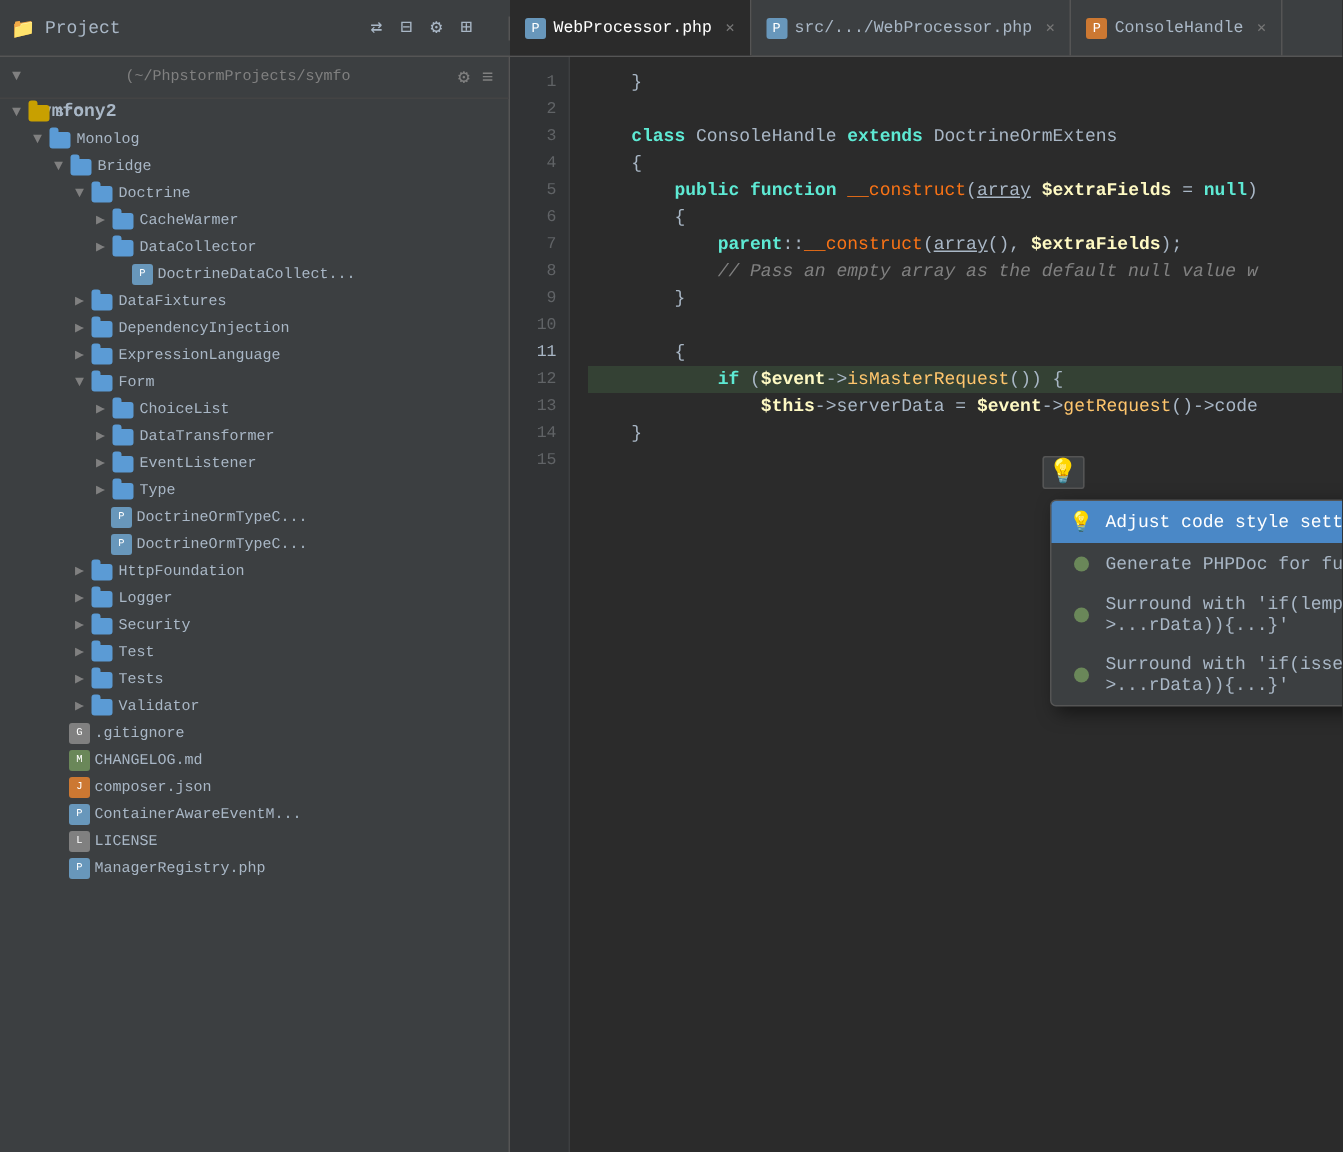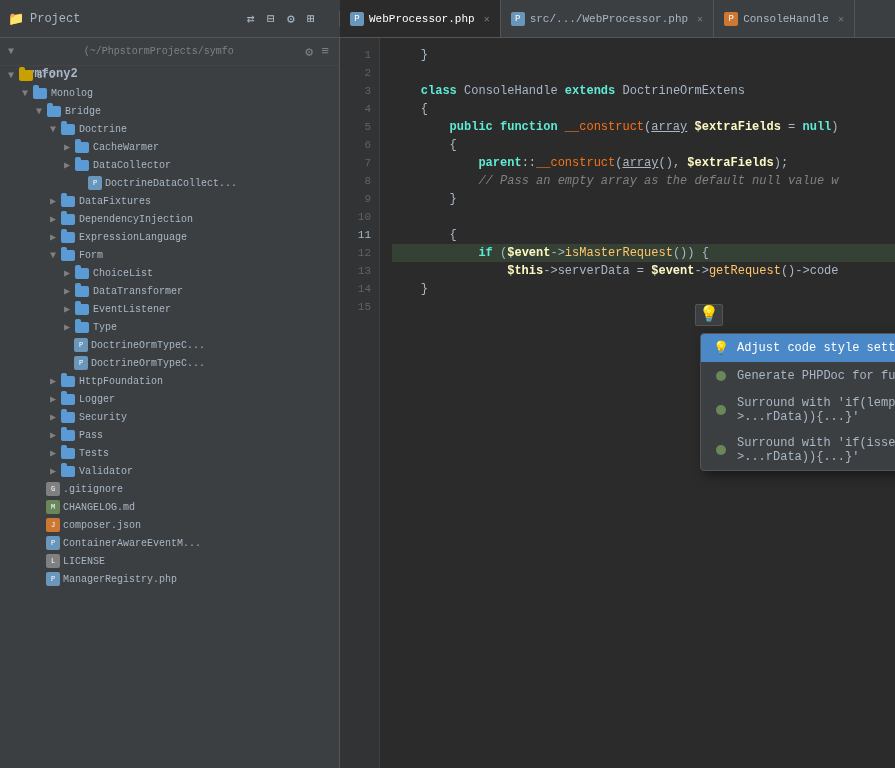--- a/index.html
+++ b/index.html
@@ -611,21 +611,21 @@
         </span>
       <span class="tree-label">Security</span>
     </div>
 
     <div class="tree-item">
       <span class="tree-indent" style="width:46px;"></span>
       <span class="tree-arrow">▶</span>
       <span class="tree-folder-icon">
           <div class="folder-blue"></div>
         </span>
-      <span class="tree-label">Pass</span>
+      <span class="tree-label">Test</span>
     </div>
 
     <div class="tree-item">
       <span class="tree-indent" style="width:46px;"></span>
       <span class="tree-arrow">▶</span>
       <span class="tree-folder-icon">
           <div class="folder-blue"></div>
         </span>
       <span class="tree-label">Tests</span>
     </div>

